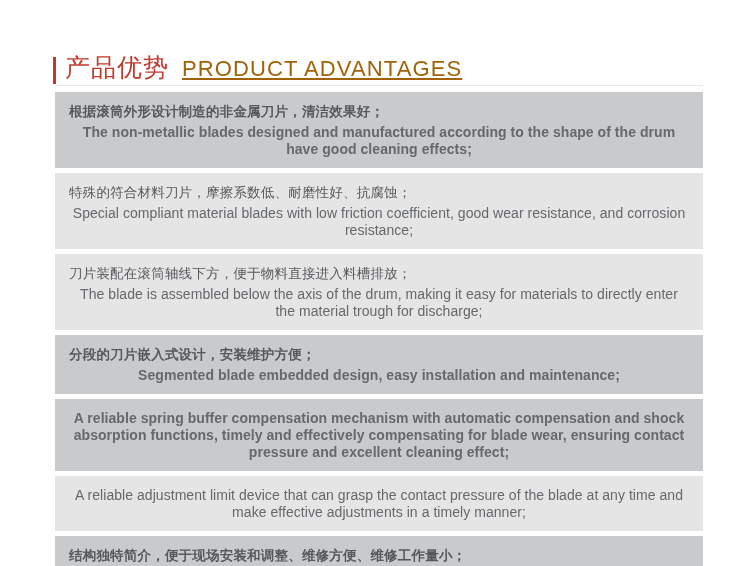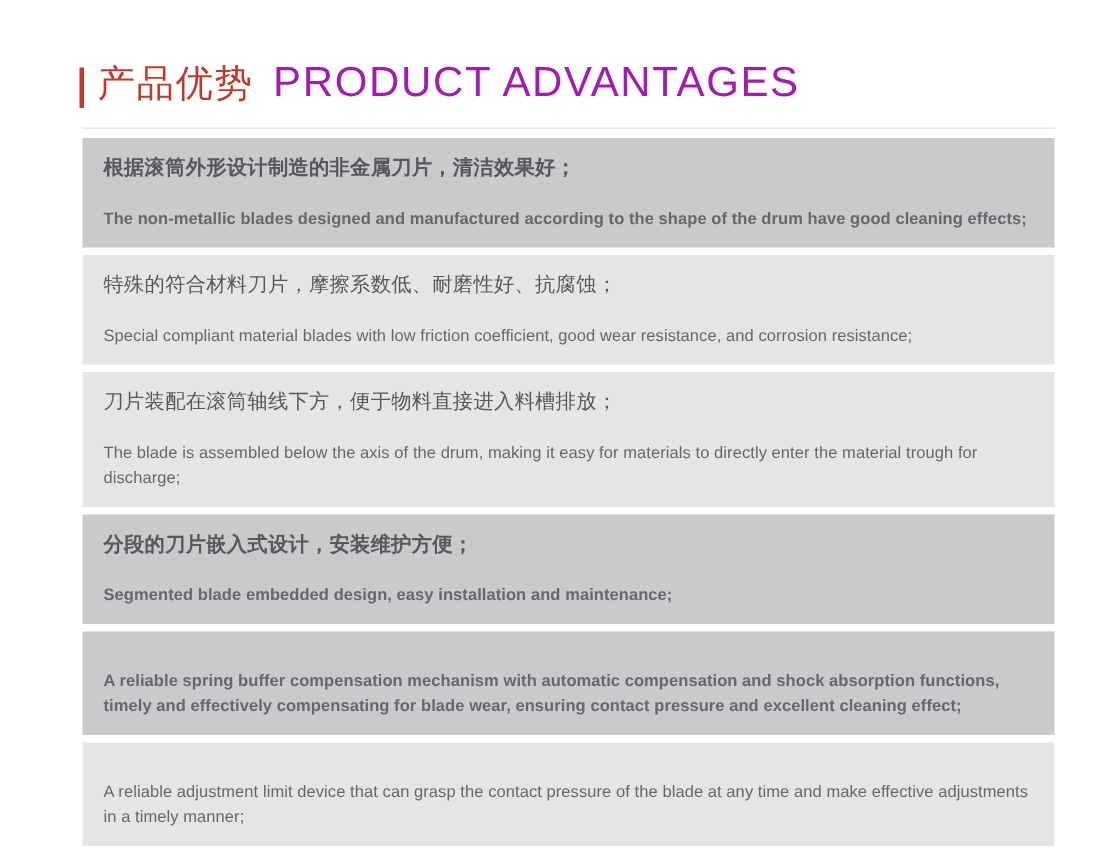--- a/index.html
+++ b/index.html
@@ -17,21 +17,21 @@
     position: relative;
     width: 737px;
     height: 566px;
     background: #ffffff;
   }
 
   
   .header {
     position: absolute;
     left: 53px;
-    top: 40px;
+    top: 52px;
     display: flex;
     align-items: baseline;
     height: 34px;
   }
   .accent-bar {
     width: 3px;
     height: 27px;
     background: #c0392b;
     margin-right: 9px;
     align-self: center;
@@ -39,27 +39,28 @@
     top: 1px;
   }
   .title-cn {
     font-size: 25px;
     color: #c0392b;
     letter-spacing: 1px;
     line-height: 30px;
     white-space: nowrap;
   }
   .title-en {
-    font-size: 28px;
-    color: #a21caf;
+    font-size: 22px;
+    color: #a16207;
     font-weight: 300;
     letter-spacing: 1.1px;
     margin-left: 13px;
     line-height: 30px;
     white-space: nowrap;
+    text-decoration: underline;
   }
   .header-rule {
     position: absolute;
     left: 55px;
     top: 85px;
     width: 648px;
     height: 1px;
     background: #e6e7e9;
   }
 
@@ -78,25 +79,26 @@
   .row.dark  { background: #c9cacc; font-weight: bold; }
   .row.light { background: #e5e5e5; }
 
   .row-cn {
     font-size: 13.5px;
     color: #56585c;
     line-height: 21px;
     letter-spacing: 0.2px;
   }
   .row-en {
-    font-size: 11px;
+    font-size: 14px;
     color: #65686c;
     line-height: 17px;
-    margin-top: 16px;
+    margin-top: 2px;
     letter-spacing: 0.05px;
+    text-align: center;
   }
 </style>
 </head>
 <body>
 
 <div class="page">
 
   <div class="header">
     <div class="accent-bar"></div>
     <div class="title-cn">产品优势</div>

